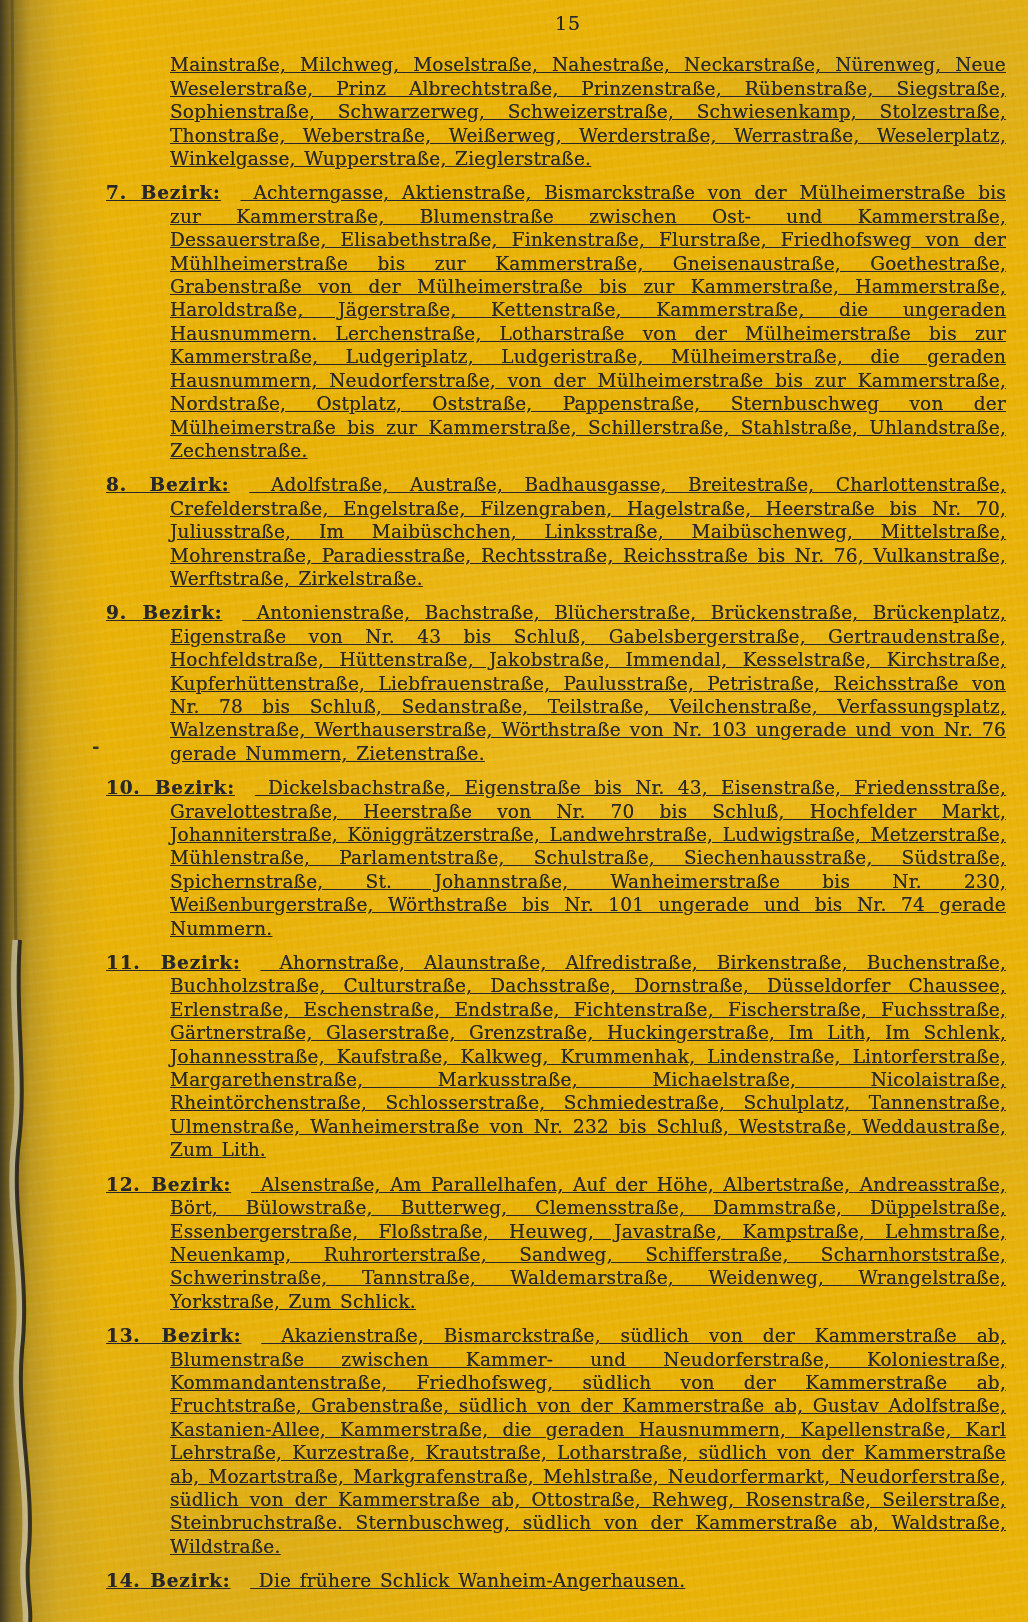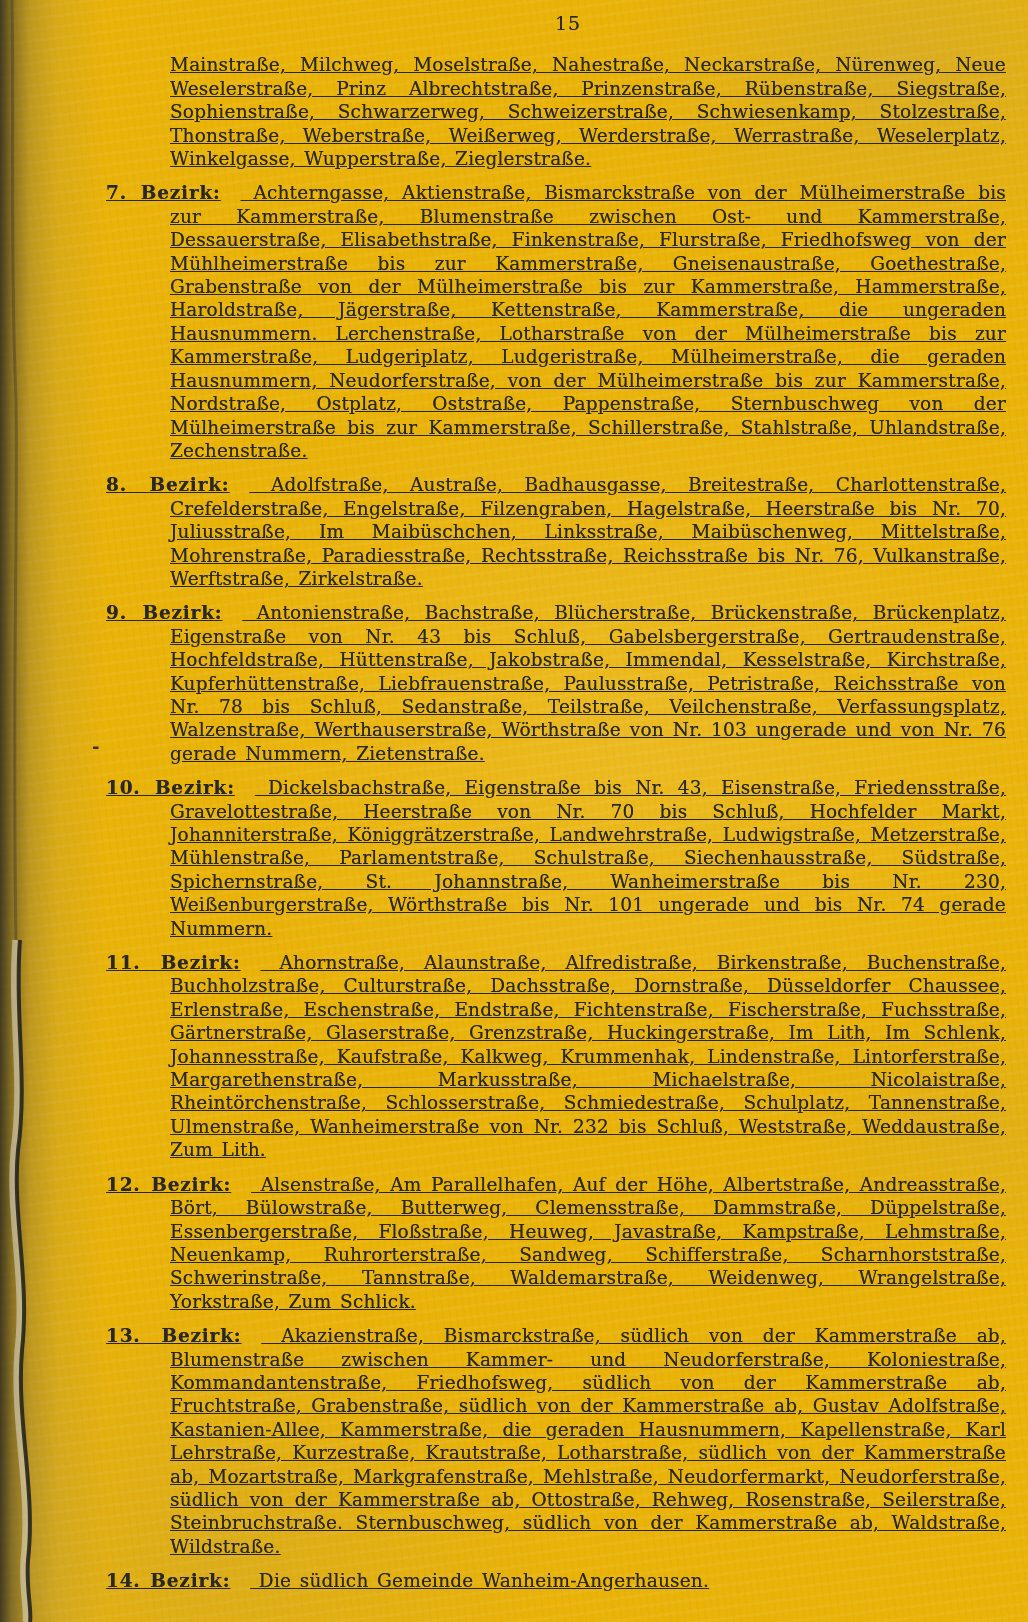--- a/index.html
+++ b/index.html
@@ -132,21 +132,21 @@
       <span>Alsenstraße, Am Parallelhafen, Auf der Höhe, Albertstraße, Andreasstraße, Bört, Bülowstraße, Butterweg, Clemensstraße, Dammstraße, Düppelstraße, Essenbergerstraße, Floßstraße, Heuweg, Javastraße, Kampstraße, Lehmstraße, Neuenkamp, Ruhrorterstraße, Sandweg, Schifferstraße, Scharnhorststraße, Schwerinstraße, Tannstraße, Waldemarstraße, Weidenweg, Wrangelstraße, Yorkstraße, Zum Schlick.</span>
     </p>
 
     <p class="block district">
       <span class="district-label">13. Bezirk:</span>
       <span>Akazienstraße, Bismarckstraße, südlich von der Kammerstraße ab, Blumenstraße zwischen Kammer- und Neudorferstraße, Koloniestraße, Kommandantenstraße, Friedhofsweg, südlich von der Kammerstraße ab, Fruchtstraße, Grabenstraße, südlich von der Kammerstraße ab, Gustav Adolfstraße, Kastanien-Allee, Kammerstraße, die geraden Hausnummern, Kapellenstraße, Karl Lehrstraße, Kurzestraße, Krautstraße, Lotharstraße, südlich von der Kammerstraße ab, Mozartstraße, Markgrafenstraße, Mehlstraße, Neudorfermarkt, Neudorferstraße, südlich von der Kammerstraße ab, Ottostraße, Rehweg, Rosenstraße, Seilerstraße, Steinbruchstraße. Sternbuschweg, südlich von der Kammerstraße ab, Waldstraße, Wildstraße.</span>
     </p>
 
     <p class="block district">
       <span class="district-label">14. Bezirk:</span>
-      <span>Die südlich Gemeinde Wanheim-Angerhausen.</span>
+      <span>Die frühere Schlick Wanheim-Angerhausen.</span>
     </p>
 
   </div>
 
   <span class="margin-mark">-</span>
 
   <div class="edge-shadow"></div>
 
   <svg class="edge-crease" width="70" height="1622" viewBox="0 0 70 1622" aria-hidden="true">
     <path d="M16,940 C10,1010 24,1080 14,1150 C8,1215 26,1280 18,1350 C12,1420 32,1490 24,1560 C22,1590 28,1610 26,1622" fill="none" stroke="#dcdbd4" stroke-width="7" opacity="0.55"></path>

